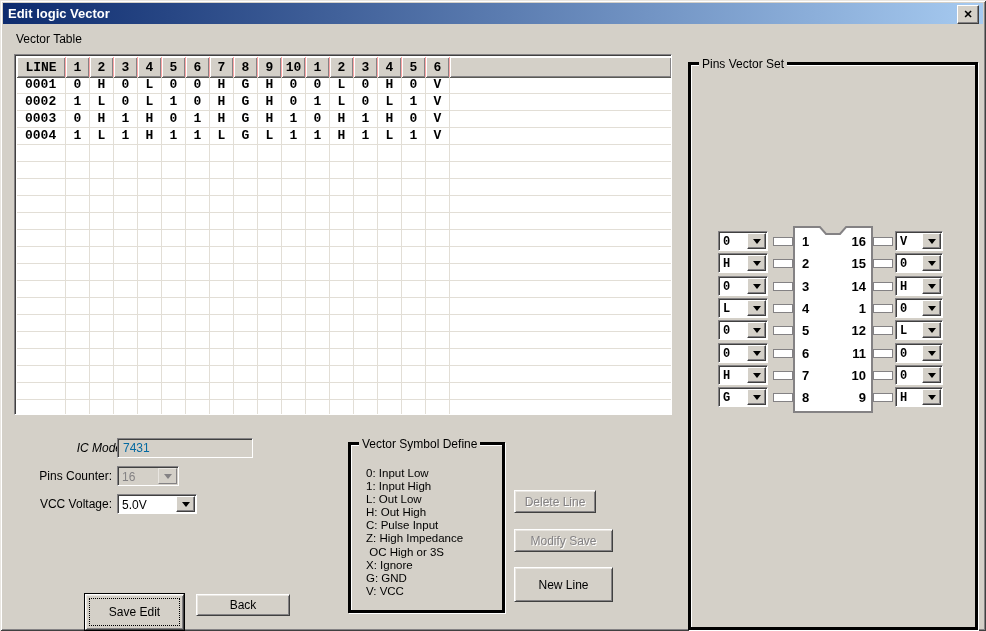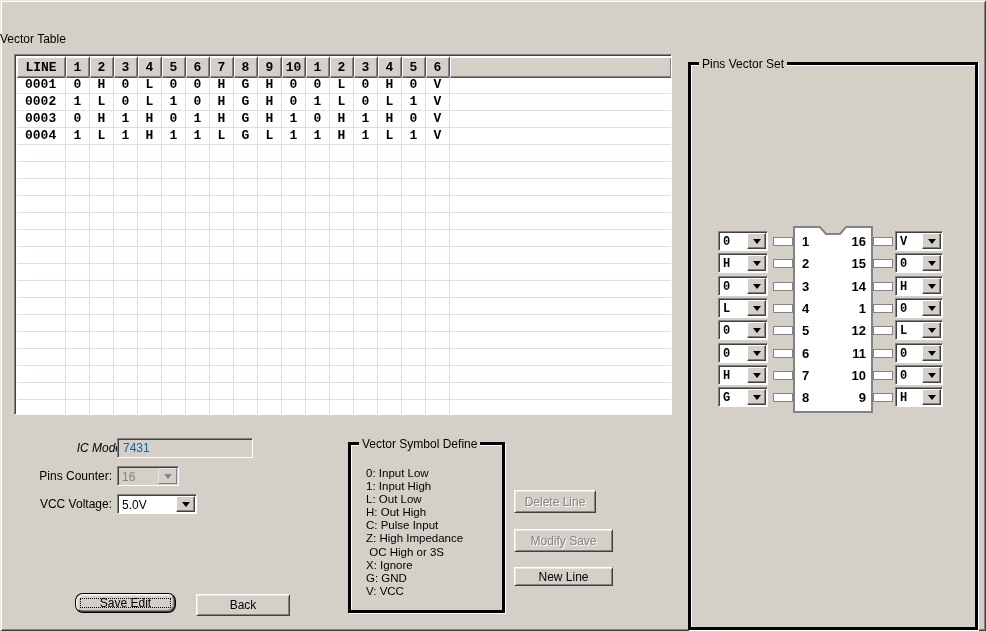--- a/index.html
+++ b/index.html
@@ -15,25 +15,25 @@
   .title-text{color:#ffffff;font-weight:bold;font-size:13px;padding-left:5px;}
   .close-btn{position:absolute;right:4px;top:2px;width:20px;height:17px;background:#d4d0c8;
              border:1px solid;border-color:#ffffff #404040 #404040 #ffffff;
              box-shadow:inset -1px -1px 0 #848284;
              display:flex;align-items:center;justify-content:center;
              font-size:11px;font-weight:bold;color:#000;cursor:default;}
   
   .gbox{position:absolute;border:3px solid #000000;box-shadow:1px 1px 0 #ffffff, inset 1px 1px 0 #ffffff;margin-top:15px;}
   .gbox-title{position:absolute;top:-8px;left:8px;background:#d4d0c8;padding:0 3px;font-size:12px;white-space:nowrap;}
   
-  .vt-label{position:absolute;left:0;top:32px;font-size:12px;}
+  .vt-label{position:absolute;left:16px;top:32px;font-size:12px;}
   .vtable{position:absolute;left:14px;top:54px;width:658px;height:361px;background:#ffffff;
           border:1px solid;border-color:#848284 #ffffff #ffffff #848284;
           box-shadow:inset 1px 1px 0 #404040;box-sizing:border-box;padding:2px 0 0 2px;overflow:hidden;}
-  .hrow{display:flex;height:20px;background:#be185d;gap:1px;box-shadow:0 1px 0 #5a5a55;}
+  .hrow{display:flex;height:20px;background:#fca5a5;gap:1px;box-shadow:0 1px 0 #5a5a55;}
   .hcell{background:#d4d0c8;box-shadow:inset 1px 1px 0 #ffffff, inset -1px -1px 0 #848284;
          font-family:"Liberation Mono",monospace;font-weight:bold;font-size:13px;
          display:flex;align-items:center;justify-content:center;width:23px;box-sizing:border-box;flex:none;}
   .hcell.line{width:48px;}
   .hcell.fill{flex:1;}
   .trow{display:flex;height:17px;}
   .tcell{width:24px;flex:none;box-sizing:border-box;border-right:1px solid #e2ded6;border-bottom:1px solid #e2ded6;
          font-family:"Liberation Mono",monospace;font-weight:bold;font-size:13px;
          text-align:center;line-height:16px;color:#000;}
   .tcell.lcell{width:49px;text-align:left;padding-left:8px;}
@@ -80,20 +80,26 @@
   .pnum{font-weight:bold;font-size:13px;width:20px;flex:none;}
   .pnum.left{margin-left:9px;}
   .pnum.right{text-align:right;}
   .spacer{flex:1;}
 </style>
 </head>
 <body>
 
 <div class="win">
 
+  <div class="titlebar">
+    <span class="title-text">Edit logic Vector</span>
+    <div class="close-btn">
+      <span>✕</span>
+    </div>
+  </div>
 
   <div class="vt-label">Vector Table</div>
   <div class="vtable">
     <div class="hrow" id="hrow">
         <div class="hcell line">LINE</div>
         <div class="hcell">1</div>
         <div class="hcell">2</div>
         <div class="hcell">3</div>
         <div class="hcell">4</div>
         <div class="hcell">5</div>
@@ -535,23 +541,23 @@
       </span>
   </div>
 
   <div class="gbox" style="left:348px;top:427px;width:151px;height:165px;">
     <span class="gbox-title">Vector Symbol Define</span>
     <div class="sym-lines" id="sym-lines"><div class="sym-line">0: Input Low</div><div class="sym-line">1: Input High</div><div class="sym-line">L: Out Low</div><div class="sym-line">H: Out High</div><div class="sym-line">C: Pulse Input</div><div class="sym-line">Z: High Impedance</div><div class="sym-line"> OC High or 3S</div><div class="sym-line">X: Ignore</div><div class="sym-line">G: GND</div><div class="sym-line">V: VCC</div></div>
   </div>
 
   <div class="btn disabled" style="left:514px;top:490px;width:82px;height:23px;">Delete Line</div>
   <div class="btn disabled" style="left:514px;top:529px;width:99px;height:23px;">Modify Save</div>
-  <div class="btn" style="left:514px;top:567px;width:99px;height:19px;">New Line</div>
-
-  <div class="btn default focus" style="left:76px;top:594px;width:99px;height:18px;border-radius:7px;">Save Edit</div>
+  <div class="btn" style="left:514px;top:567px;width:99px;height:35px;">New Line</div>
+
+  <div class="btn default focus" style="left:85px;top:594px;width:99px;height:36px;">Save Edit</div>
   <div class="btn" style="left:196px;top:594px;width:94px;height:22px;">Back</div>
 
   <div class="gbox" style="left:688px;top:47px;width:284px;height:562px;">
     <span class="gbox-title">Pins Vector Set</span>
   </div>
   <div class="chip">
     <svg class="notch" width="28" height="9">
       <path d="M0,0 L7,8 L21,8 L28,0" fill="#d4d0c8" stroke="#848284" stroke-width="2"></path>
     </svg>
   </div>

